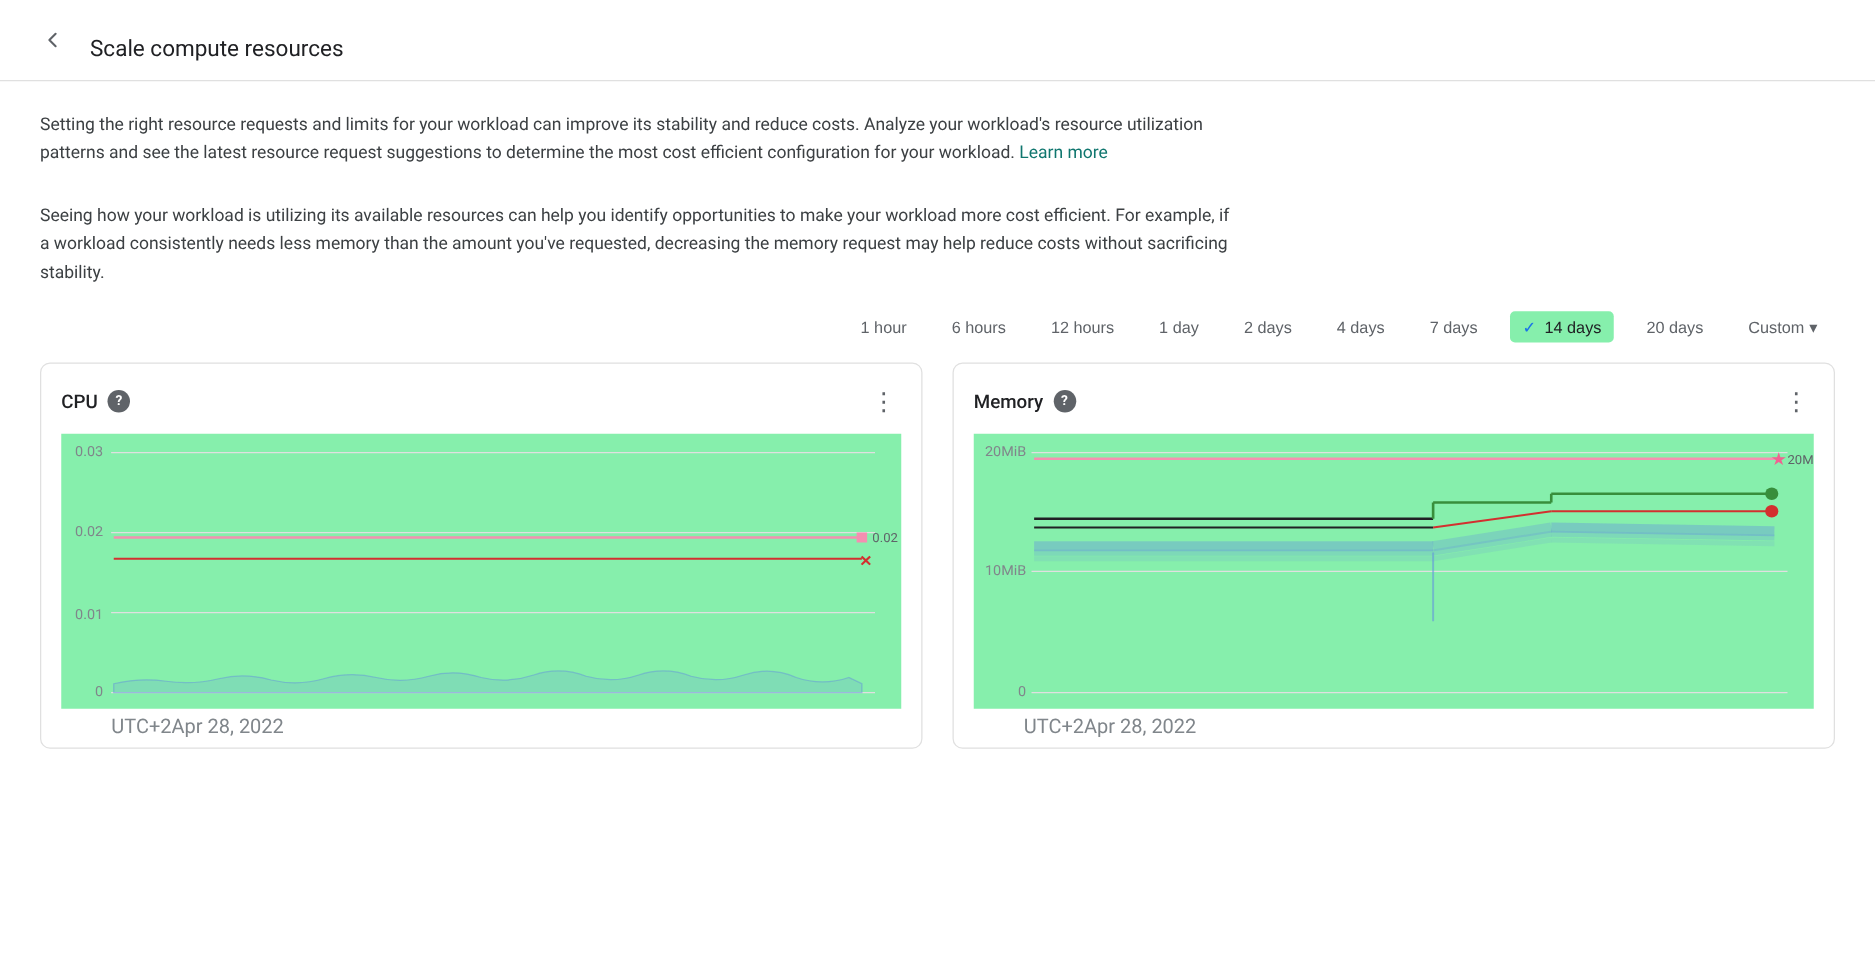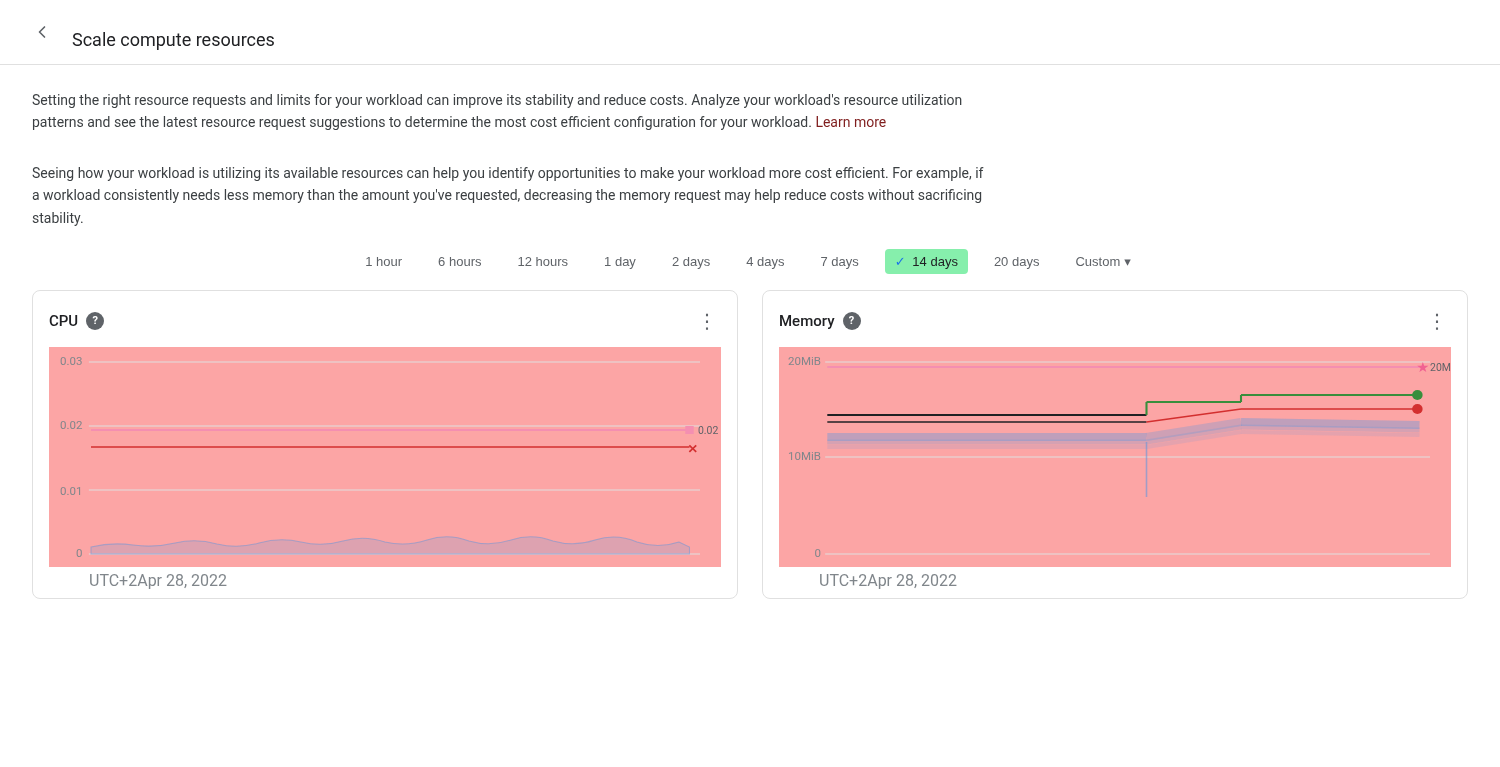--- a/index.html
+++ b/index.html
@@ -44,40 +44,40 @@
       margin-bottom: 20px;
     }
     .description {
       font-size: 14px;
       line-height: 1.6;
       color: #3c4043;
       margin-bottom: 28px;
       max-width: 960px;
     }
     .description a {
-      color: #7f1d1d;
+      color: #0f766e;
       text-decoration: none;
     }
     .section-title {
       font-size: 18px;
       font-weight: 500;
       margin-bottom: 10px;
     }
     .section-desc {
       font-size: 14px;
       line-height: 1.6;
       color: #3c4043;
       max-width: 960px;
       margin-bottom: 20px;
     }
     .time-selector {
       display: flex;
       align-items: center;
       gap: 16px;
-      justify-content: center;
+      justify-content: flex-end;
       margin-bottom: 16px;
       padding-right: 4px;
     }
     .time-btn {
       padding: 5px 10px;
       border: none;
       background: none;
       cursor: pointer;
       font-size: 13px;
       color: #5f6368;
@@ -145,21 +145,21 @@
       color: #5f6368;
       cursor: pointer;
       font-size: 20px;
       line-height: 1;
       padding: 4px;
       border-radius: 50%;
     }
     .chart-area {
       position: relative;
       height: 220px;
-      background: #fca5a5;
+      background: #86efac;
     }
     svg.chart-svg {
       width: 100%;
       height: 100%;
     }
     .chart-footer {
       display: flex;
       justify-content: flex-start;
       font-size: 16px;
       color: #80868b;

